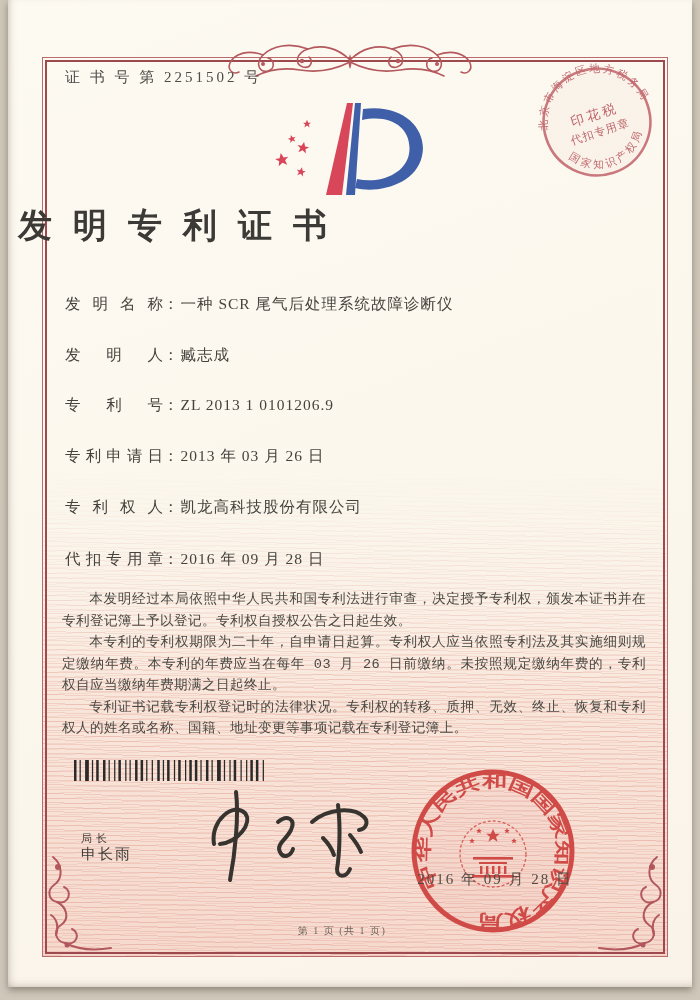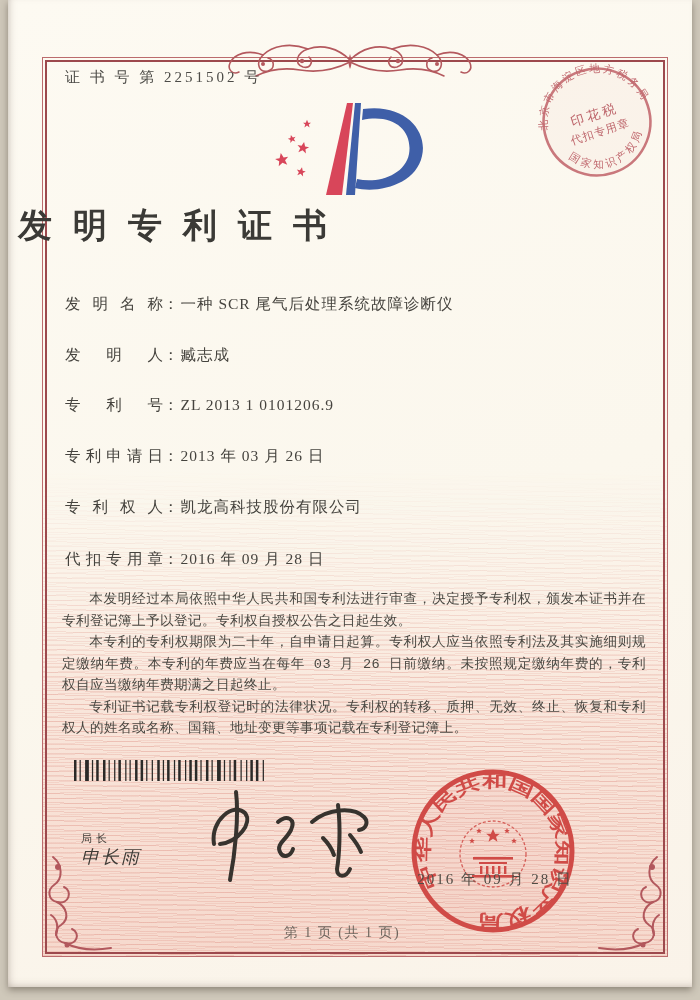--- a/index.html
+++ b/index.html
@@ -32,26 +32,26 @@
   }
   .logo{position:absolute;left:0;right:0;margin:0 auto;top:99px;}
   .field{position:absolute;left:57px;right:40px;font-size:15.5px;color:#45433e;white-space:nowrap;}
   .flabel{display:inline-block;width:98px;text-align:justify;text-align-last:justify;vertical-align:bottom;}
   .colon{margin-right:2px;}
   .fvalue{letter-spacing:1px;text-align:right;}
   .paragraphs{position:absolute;left:54px;top:589px;width:584px;color:#4a4842;}
   .paragraphs p{margin:0;padding:0;font-size:13.6px;line-height:21.5px;text-indent:2em;text-align:justify;letter-spacing:.4px;font-family:Liberation Mono, monospace;}
   .barcode{position:absolute;left:66px;top:760px;}
   .officer-title{position:absolute;left:73px;top:815px;font-size:11px;color:#3f3c37;letter-spacing:4px;margin-top:16px;}
-  .officer-name{position:absolute;left:73px;top:845px;font-size:18px;color:#3f3c37;letter-spacing:2px;font-style:italic;}
+  .officer-name{position:absolute;left:73px;top:845px;font-size:15px;color:#3f3c37;letter-spacing:2px;}
   .signature{position:absolute;left:178px;top:786px;}
   .seal{position:absolute;left:385px;top:754px;}
   .seal-date{position:absolute;left:392px;top:870px;width:190px;text-align:center;font-size:15px;color:#514c45;letter-spacing:2px;white-space:nowrap;}
   .stamp{position:absolute;left:525px;top:58px;transform:rotate(-18deg);}
-  .footer{position:absolute;left:0;right:16px;top:924px;text-align:center;font-size:14px;color:#6e655d;letter-spacing:1.5px;}
+  .footer{position:absolute;left:0;right:16px;top:924px;text-align:center;font-size:10px;color:#6e655d;letter-spacing:1.5px;}
   .top-ornament{position:absolute;left:0;right:0;margin:0 auto;top:36px;}
   .corner-left{position:absolute;left:37px;bottom:32px;}
   .corner-right{position:absolute;right:27px;bottom:32px;}
 </style>
 </head>
 <body>
 
 <div class="sheet">
 
   <div class="guilloche"></div>

